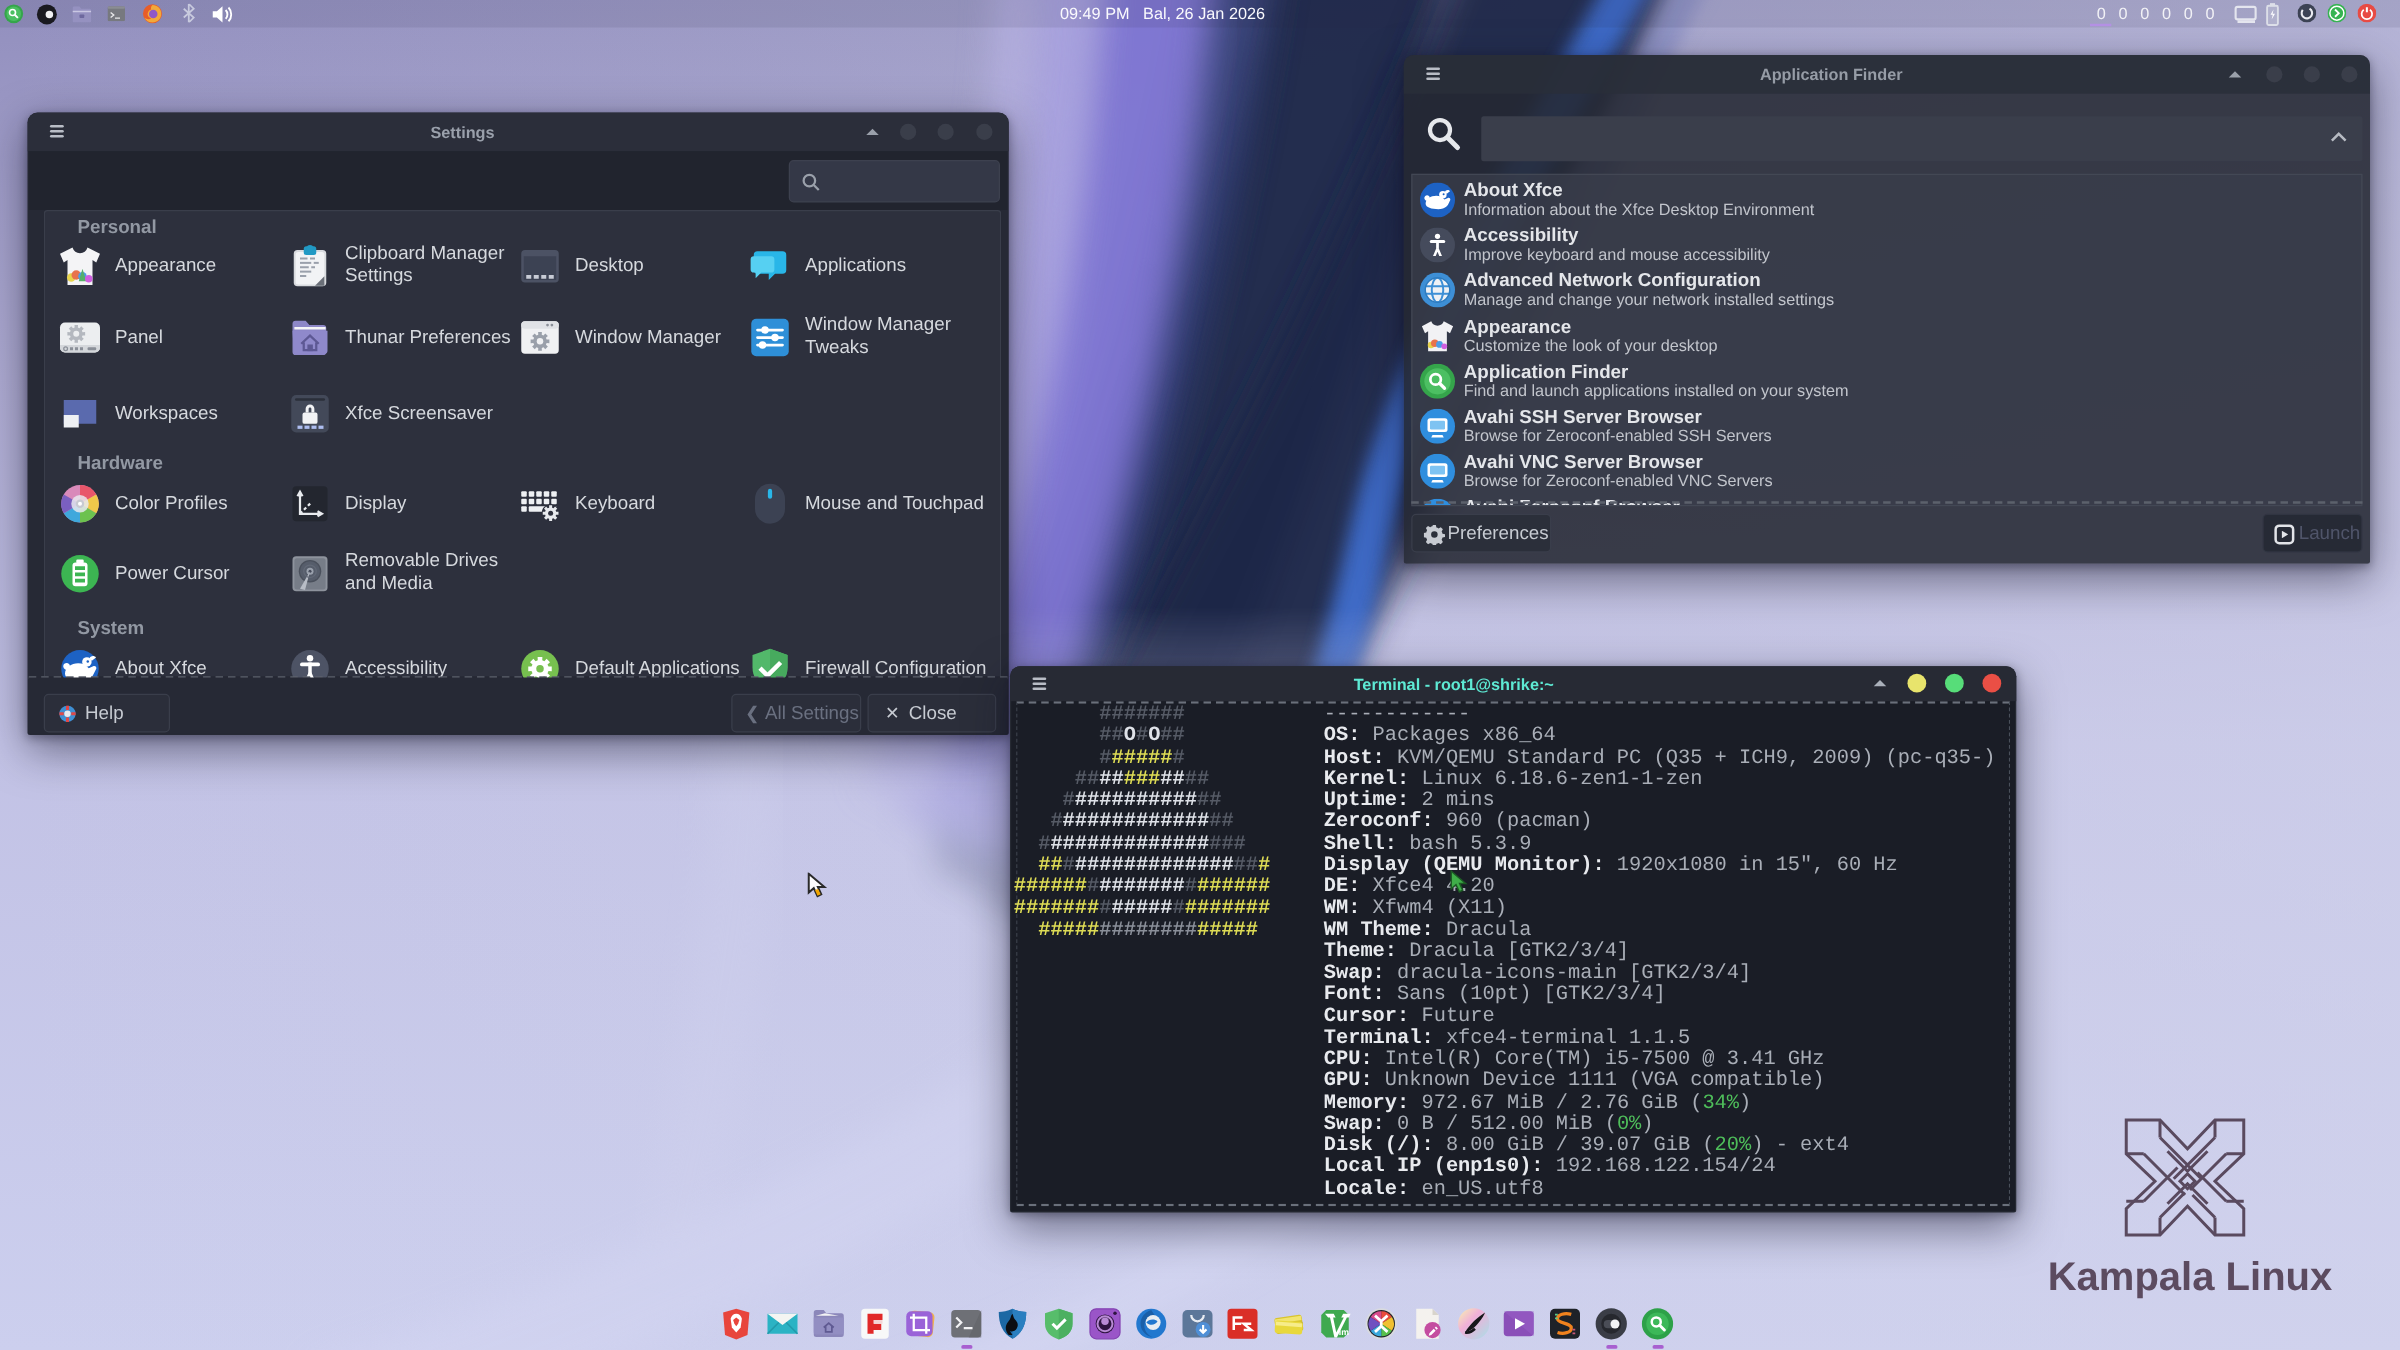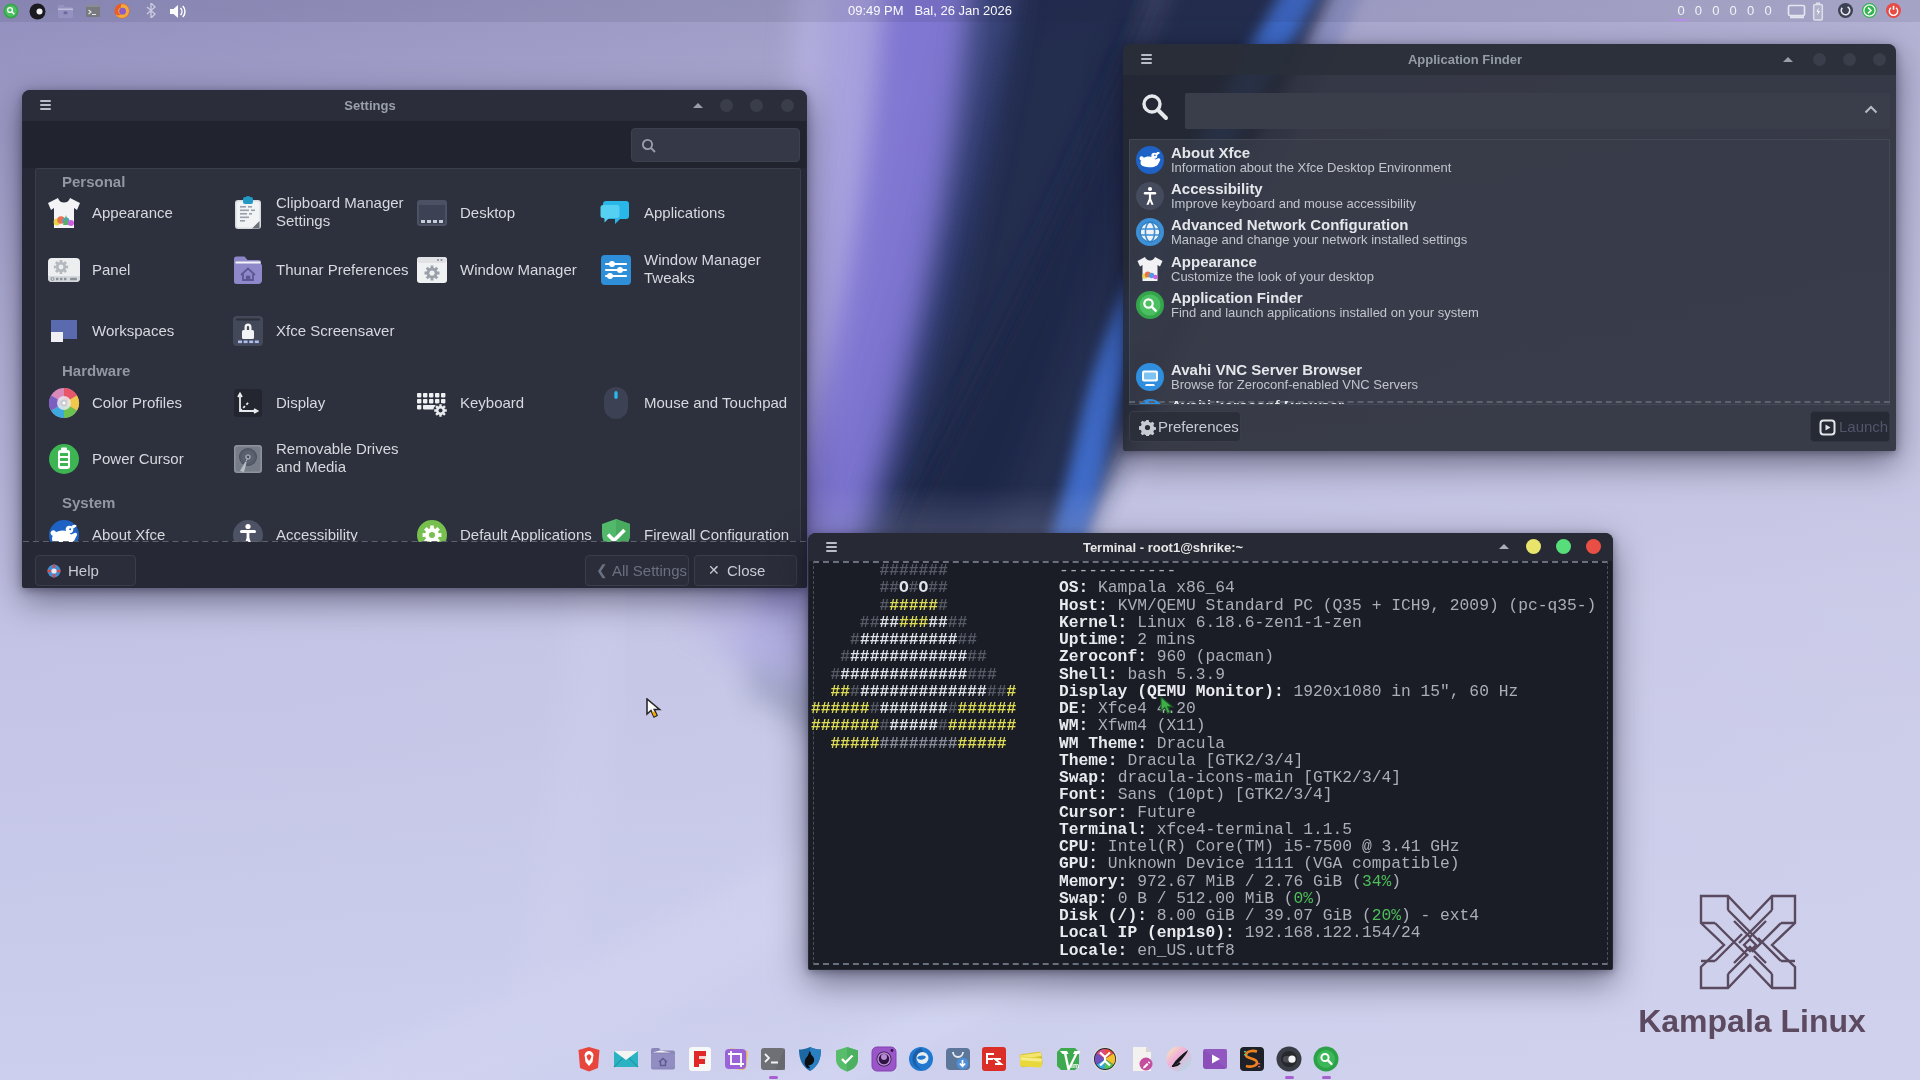--- a/index.html
+++ b/index.html
@@ -442,20 +442,30 @@
         <div class="fitem" style="position: absolute; left: 6px; top: 148.8px; width: 740px; height: 36px;">
           <div style="position:absolute;left:0;top:2px;width:28px;height:28px;"><svg width="28" height="28" viewBox="0 0 28 28">
               <circle cx="14" cy="14" r="14" fill="#35a54b"></circle>
               <circle cx="14" cy="14" r="10.5" fill="#4cbf62"></circle>
               <circle cx="12.5" cy="12.5" r="4.2" fill="none" stroke="#fff" stroke-width="2.2"></circle>
               <line x1="15.6" y1="15.6" x2="19.6" y2="19.6" stroke="#fff" stroke-width="2.6" stroke-linecap="round"></line>
             </svg></div>
           <div class="t" style="position:absolute;left:35px;top:0px;">Application Finder</div>
           <div class="d" style="position:absolute;left:35px;top:16px;">Find and launch applications installed on your system</div>
         </div>
+        <div class="fitem" style="position: absolute; left: 6px; top: 185px; width: 740px; height: 36px;">
+          <div style="position:absolute;left:0;top:2px;width:28px;height:28px;"><svg width="28" height="28" viewBox="0 0 28 28">
+              <circle cx="14" cy="14" r="14" fill="#2f8ede"></circle>
+              <rect x="6" y="7.5" width="16" height="11" rx="2" fill="#fff"></rect>
+              <rect x="8" y="9.5" width="12" height="7" rx="1" fill="#7ec3f2"></rect>
+              <path d="M10 21 h8 l1 2 h-10 Z" fill="#fff"></path>
+            </svg></div>
+          <div class="t" style="position:absolute;left:35px;top:0px;">Avahi SSH Server Browser</div>
+          <div class="d" style="position:absolute;left:35px;top:16px;">Browse for Zeroconf-enabled SSH Servers</div>
+        </div>
         <div class="fitem" style="position: absolute; left: 6px; top: 221.2px; width: 740px; height: 36px;">
           <div style="position:absolute;left:0;top:2px;width:28px;height:28px;"><svg width="28" height="28" viewBox="0 0 28 28">
               <circle cx="14" cy="14" r="14" fill="#2f8ede"></circle>
               <rect x="6" y="7.5" width="16" height="11" rx="2" fill="#fff"></rect>
               <rect x="8" y="9.5" width="12" height="7" rx="1" fill="#7ec3f2"></rect>
               <path d="M10 21 h8 l1 2 h-10 Z" fill="#fff"></path>
             </svg></div>
           <div class="t" style="position:absolute;left:35px;top:0px;">Avahi VNC Server Browser</div>
           <div class="d" style="position:absolute;left:35px;top:16px;">Browse for Zeroconf-enabled VNC Servers</div>
         </div>
@@ -486,41 +496,41 @@
     <span style="margin-left:28px;">Launch</span></div>
 </div>
 
 <div id="term" class="win">
   <div class="tbar" style="background:#272a34;height:28px;"></div>
   <div class="burger" style="top:9px;">
         <div></div>
         <div></div>
         <div></div>
       </div>
-  <div class="ttl" style="left:0;width:710px;text-align:center;color:#e5e5e5;top:7px;">Terminal - root1@shrike:~</div>
+  <div class="ttl" style="left:0;width:710px;text-align:center;color:#5eead4;top:7px;">Terminal - root1@shrike:~</div>
   <div class="uparr" style="left:691px;top:11px;border-bottom-color:#aab0ba;"></div>
   <div class="tbtn" style="left:718px;top:6px;width:15px;height:15px;background:#e8e46c;"></div>
   <div class="tbtn" style="left:748px;top:6px;width:15px;height:15px;background:#57dd79;"></div>
   <div class="tbtn" style="left:778px;top:6px;width:15px;height:15px;background:#ea4f45;"></div>
   <div id="term-body">
         <div id="term-inner"></div>
       </div>
   <pre class="mono" id="art" style="left:3px;top:29px;">       <span class="ad">#######</span>
        <span class="ad">##</span><span class="aw">O</span><span class="ad">#</span><span class="aw">O</span><span class="ad">##</span>
        <span class="ad">#</span><span class="ay">#####</span><span class="ad">#</span>
      <span class="ad">##</span><span class="aw">##</span><span class="ay">###</span><span class="aw">##</span><span class="ad">##</span>
     <span class="ad">#</span><span class="aw">##########</span><span class="ad">##</span>
    <span class="ad">#</span><span class="aw">############</span><span class="ad">##</span>
   <span class="ad">#</span><span class="aw">#############</span><span class="ad">###</span>
   <span class="ay">##</span><span class="ad">#</span><span class="aw">#############</span><span class="ad">##</span><span class="ay">#</span>
 <span class="ay">######</span><span class="ad">#</span><span class="aw">#######</span><span class="ad">#</span><span class="ay">######</span>
 <span class="ay">#######</span><span class="ad">#</span><span class="aw">#####</span><span class="ad">#</span><span class="ay">#######</span>
   <span class="ay">#####</span><span class="ag">########</span><span class="ay">#####</span></pre>
   <pre class="mono" id="info" style="left:251px;top:29px;"><span class="nv">------------</span>
-<span class="nb">OS:</span><span class="nv"> Kampala x86_64</span>
+<span class="nb">OS:</span><span class="nv"> Packages x86_64</span>
 <span class="nb">Host:</span><span class="nv"> KVM/QEMU Standard PC (Q35 + ICH9, 2009) (pc-q35-)</span>
 <span class="nb">Kernel:</span><span class="nv"> Linux 6.18.6-zen1-1-zen</span>
 <span class="nb">Uptime:</span><span class="nv"> 2 mins</span>
 <span class="nb">Zeroconf:</span><span class="nv"> 960 (pacman)</span>
 <span class="nb">Shell:</span><span class="nv"> bash 5.3.9</span>
 <span class="nb">Display (QEMU Monitor):</span><span class="nv"> 1920x1080 in 15", 60 Hz</span>
 <span class="nb">DE:</span><span class="nv"> Xfce4 4.20</span>
 <span class="nb">WM:</span><span class="nv"> Xfwm4 (X11)</span>
 <span class="nb">WM Theme:</span><span class="nv"> Dracula</span>
 <span class="nb">Theme:</span><span class="nv"> Dracula [GTK2/3/4]</span>

